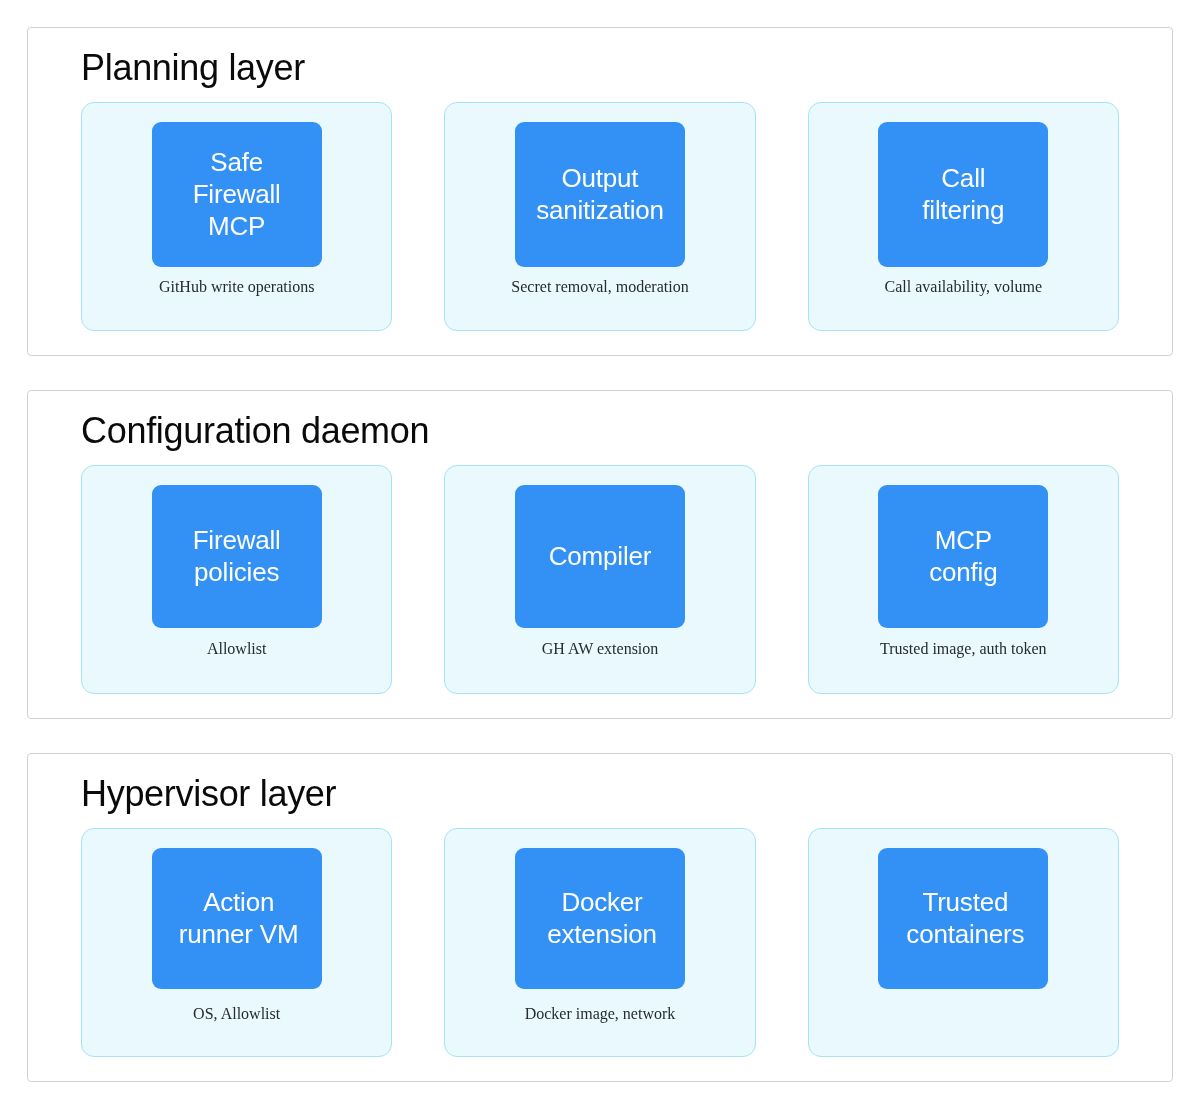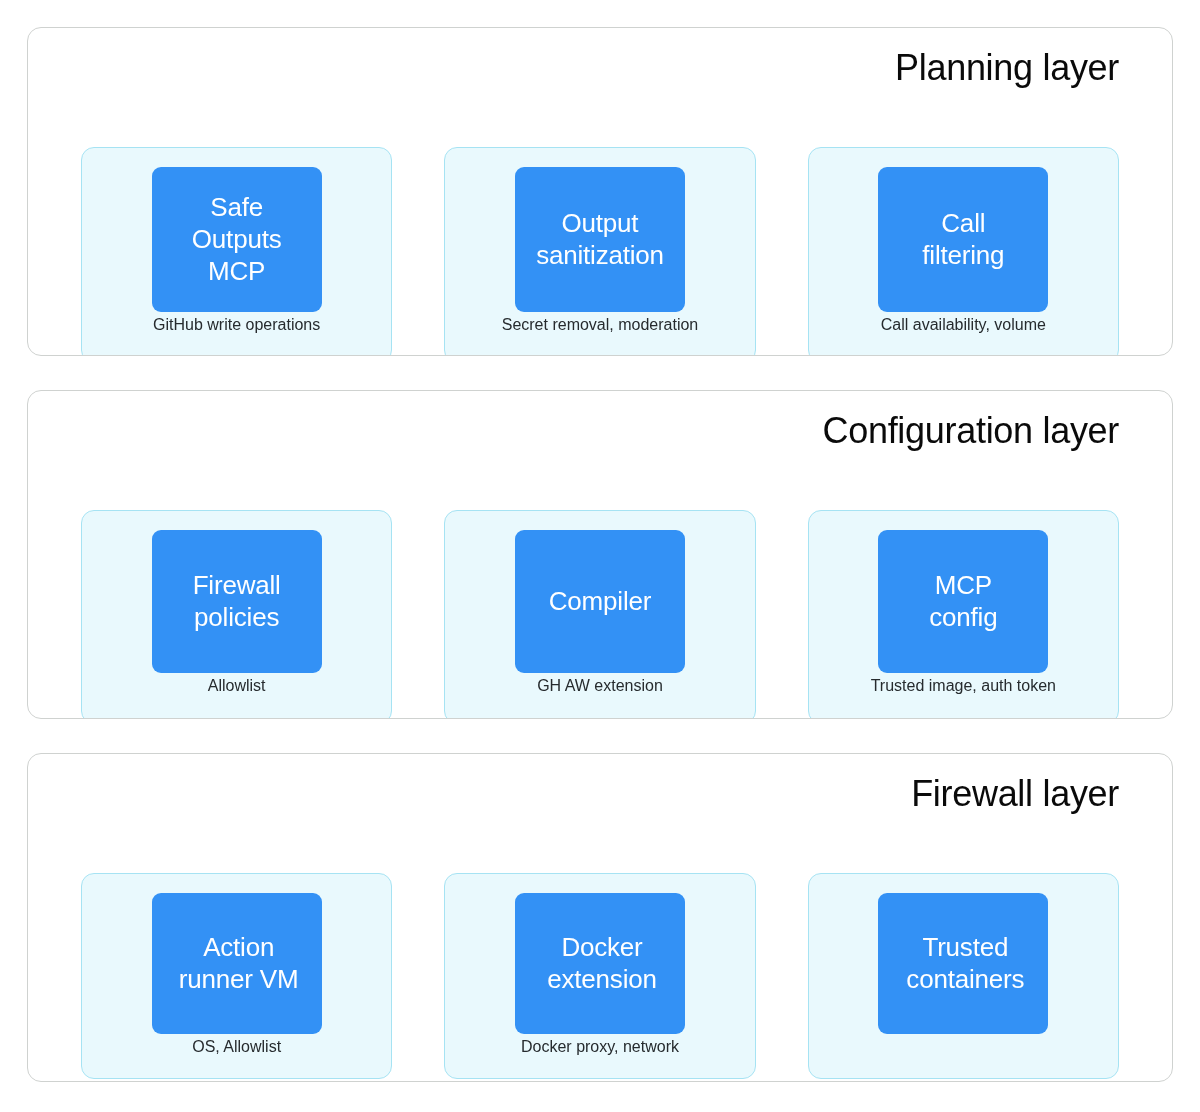--- a/index.html
+++ b/index.html
@@ -22,29 +22,28 @@
     padding: 27px 27px 30px 27px;
     display: flex;
     flex-direction: column;
     gap: 34px;
   }
 
   .layer-panel {
     position: relative;
     flex: 1 1 0;
     border: 1.6px solid #cfd2d0;
-    border-radius: 14px;
+    border-radius: 4px;
     background: #ffffff;
     box-sizing: border-box;
     display: flex;
     flex-direction: column;
-    align-items: flex-end;
+    align-items: flex-start;
     padding: 0 53px;
     overflow: hidden;
-    gap: 45px;
   }
 
   .layer-title {
     font-family: "Liberation Sans", sans-serif;
     font-size: 36px;
     font-weight: 400;
     letter-spacing: -0.3px;
     color: #0a0a0a;
     text-align: center;
     margin: 0;
@@ -98,21 +97,21 @@
     color: #ffffff;
     font-family: "Liberation Sans", sans-serif;
     font-size: 26px;
     font-weight: 400;
     line-height: 1.22;
     letter-spacing: -0.2px;
     white-space: pre-line;
   }
 
   .card-caption {
-    font-family: Liberation Sans, sans-serif;
+    font-family: Liberation Serif, serif;
     font-size: 16px;
     font-weight: 400;
     color: #262b2e;
     text-align: center;
     line-height: 1.34;
     letter-spacing: 0px;
     white-space: pre-line;
     margin-top: 0;
     flex: 1 1 auto;
     display: flex;
@@ -135,21 +134,21 @@
 
 <div id="diagram">
 
   <section class="layer-panel layer-0">
     <h2 class="layer-title">Planning layer</h2>
     <div class="cards-row">
 
       <div class="card">
         <div class="node-box">
           <span class="node-label">Safe
-Outputs
+Firewall
 MCP</span>
         </div>
         <div class="card-caption">GitHub write operations</div>
       </div>
 
       <div class="card">
         <div class="node-box">
           <span class="node-label">Output
 sanitization</span>
         </div>
@@ -161,21 +160,21 @@
           <span class="node-label">Call
 filtering</span>
         </div>
         <div class="card-caption">Call availability, volume</div>
       </div>
 
     </div>
   </section>
 
   <section class="layer-panel layer-1">
-    <h2 class="layer-title">Configuration layer</h2>
+    <h2 class="layer-title">Configuration daemon</h2>
     <div class="cards-row">
 
       <div class="card">
         <div class="node-box">
           <span class="node-label">Firewall
 policies</span>
         </div>
         <div class="card-caption">Allowlist</div>
       </div>
 
@@ -191,37 +190,37 @@
           <span class="node-label">MCP
 config</span>
         </div>
         <div class="card-caption">Trusted image, auth token</div>
       </div>
 
     </div>
   </section>
 
   <section class="layer-panel layer-2">
-    <h2 class="layer-title">Firewall layer</h2>
+    <h2 class="layer-title">Hypervisor layer</h2>
     <div class="cards-row">
 
       <div class="card">
         <div class="node-box">
           <span class="node-label">Action
 runner VM</span>
         </div>
         <div class="card-caption">OS, Allowlist</div>
       </div>
 
       <div class="card">
         <div class="node-box">
           <span class="node-label">Docker
 extension</span>
         </div>
-        <div class="card-caption">Docker proxy, network</div>
+        <div class="card-caption">Docker image, network</div>
       </div>
 
       <div class="card">
         <div class="node-box">
           <span class="node-label">Trusted
 containers</span>
         </div>
       </div>
 
     </div>

